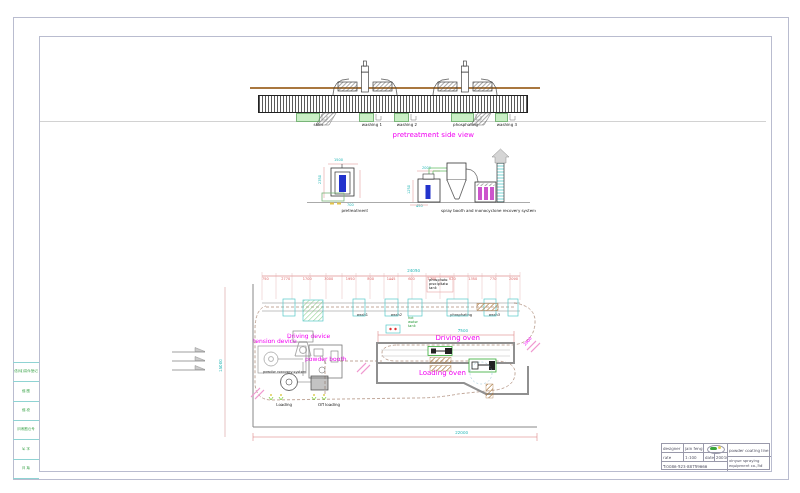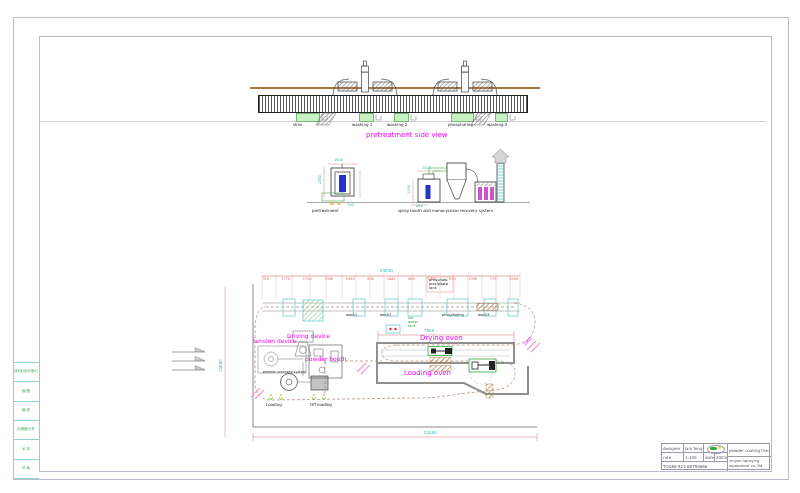--- a/index.html
+++ b/index.html
@@ -3,21 +3,21 @@
 <meta charset="utf-8">
 <style>
   html,body{margin:0;padding:0;background:#fff}
   .sheet{position:relative;width:800px;height:493px;background:#fff;overflow:hidden;
          font-family:"DejaVu Sans",sans-serif;color:#222}
   .abs{position:absolute}
   .t35{font-size:3.5px;line-height:1.15}
   .t4{font-size:4px;line-height:1.2}
   .t6{font-size:6px;line-height:1.1}
   .t7{font-size:7px;line-height:1.1}
-  .c{text-align:left}
+  .c{text-align:right}
   .nw{white-space:nowrap}
   .mag{color:#f200f2}
   .cyt{color:#23b6b6}
   .grt{color:#2f9e3f}
   .rot90{transform:rotate(-90deg);transform-origin:left top}
   .rot45{transform:rotate(-48deg);transform-origin:left top}
   .of{left:13px;top:17px;width:774px;height:461px;border:1px solid #b9bccf}
   .if{left:39px;top:36px;width:731px;height:434px;border:1px solid #b9bccf}
   .gline{position:absolute;height:1px;background:#d2d2d2}
   .rail{left:250px;top:87px;width:290px;height:2px;background:#a9773f}
@@ -117,21 +117,21 @@
   </div>
 
   <div class="abs t35 c nw" style="left:346px;top:313px;width:22px">wash1</div>
   <div class="abs t35 c nw" style="left:380px;top:313px;width:22px">wash2</div>
   <div class="abs t35 c nw" style="left:442px;top:313px;width:30px">phosphating</div>
   <div class="abs t35 c nw" style="left:478px;top:313px;width:22px">wash3</div>
 
   <div class="abs t6 mag nw" style="left:253px;top:338px">tension device</div>
   <div class="abs t6 mag nw" style="left:287px;top:333px">Driving device</div>
   <div class="abs t6 mag nw" style="left:305px;top:356px">powder booth</div>
-  <div class="abs t7 mag c nw" style="left:420px;top:335px;width:60px">Drying oven</div>
+  <div class="abs t7 mag c nw" style="left:420px;top:335px;width:60px">Driving oven</div>
   <div class="abs t7 mag c nw" style="left:404px;top:370px;width:62px">Loading oven</div>
   <div class="abs t35 nw" style="left:263px;top:370px">powder recovery system</div>
   <div class="abs t4 c nw" style="left:266px;top:403px;width:26px">Loading</div>
   <div class="abs t4 c nw" style="left:310px;top:403px;width:30px">Off loading</div>
 
   <svg class="abs" style="left:0;top:0;width:800px;height:493px" viewBox="0 0 800 493">
     <defs>
       <pattern id="hk" width="3" height="3" patternUnits="userSpaceOnUse" patternTransform="rotate(45)">
         <line x1="0" y1="0" x2="0" y2="3" stroke="#555" stroke-width="1"></line>
       </pattern>

